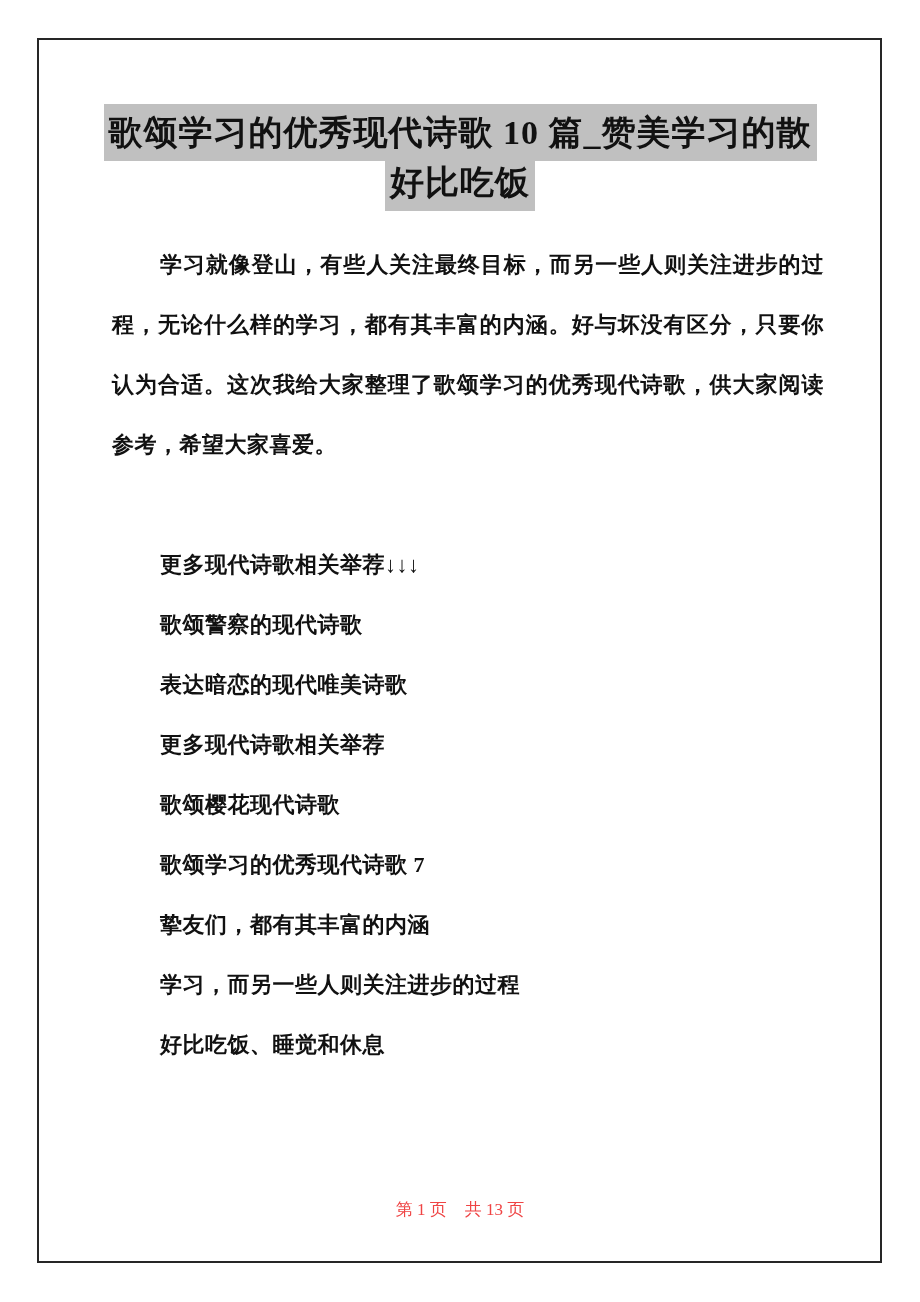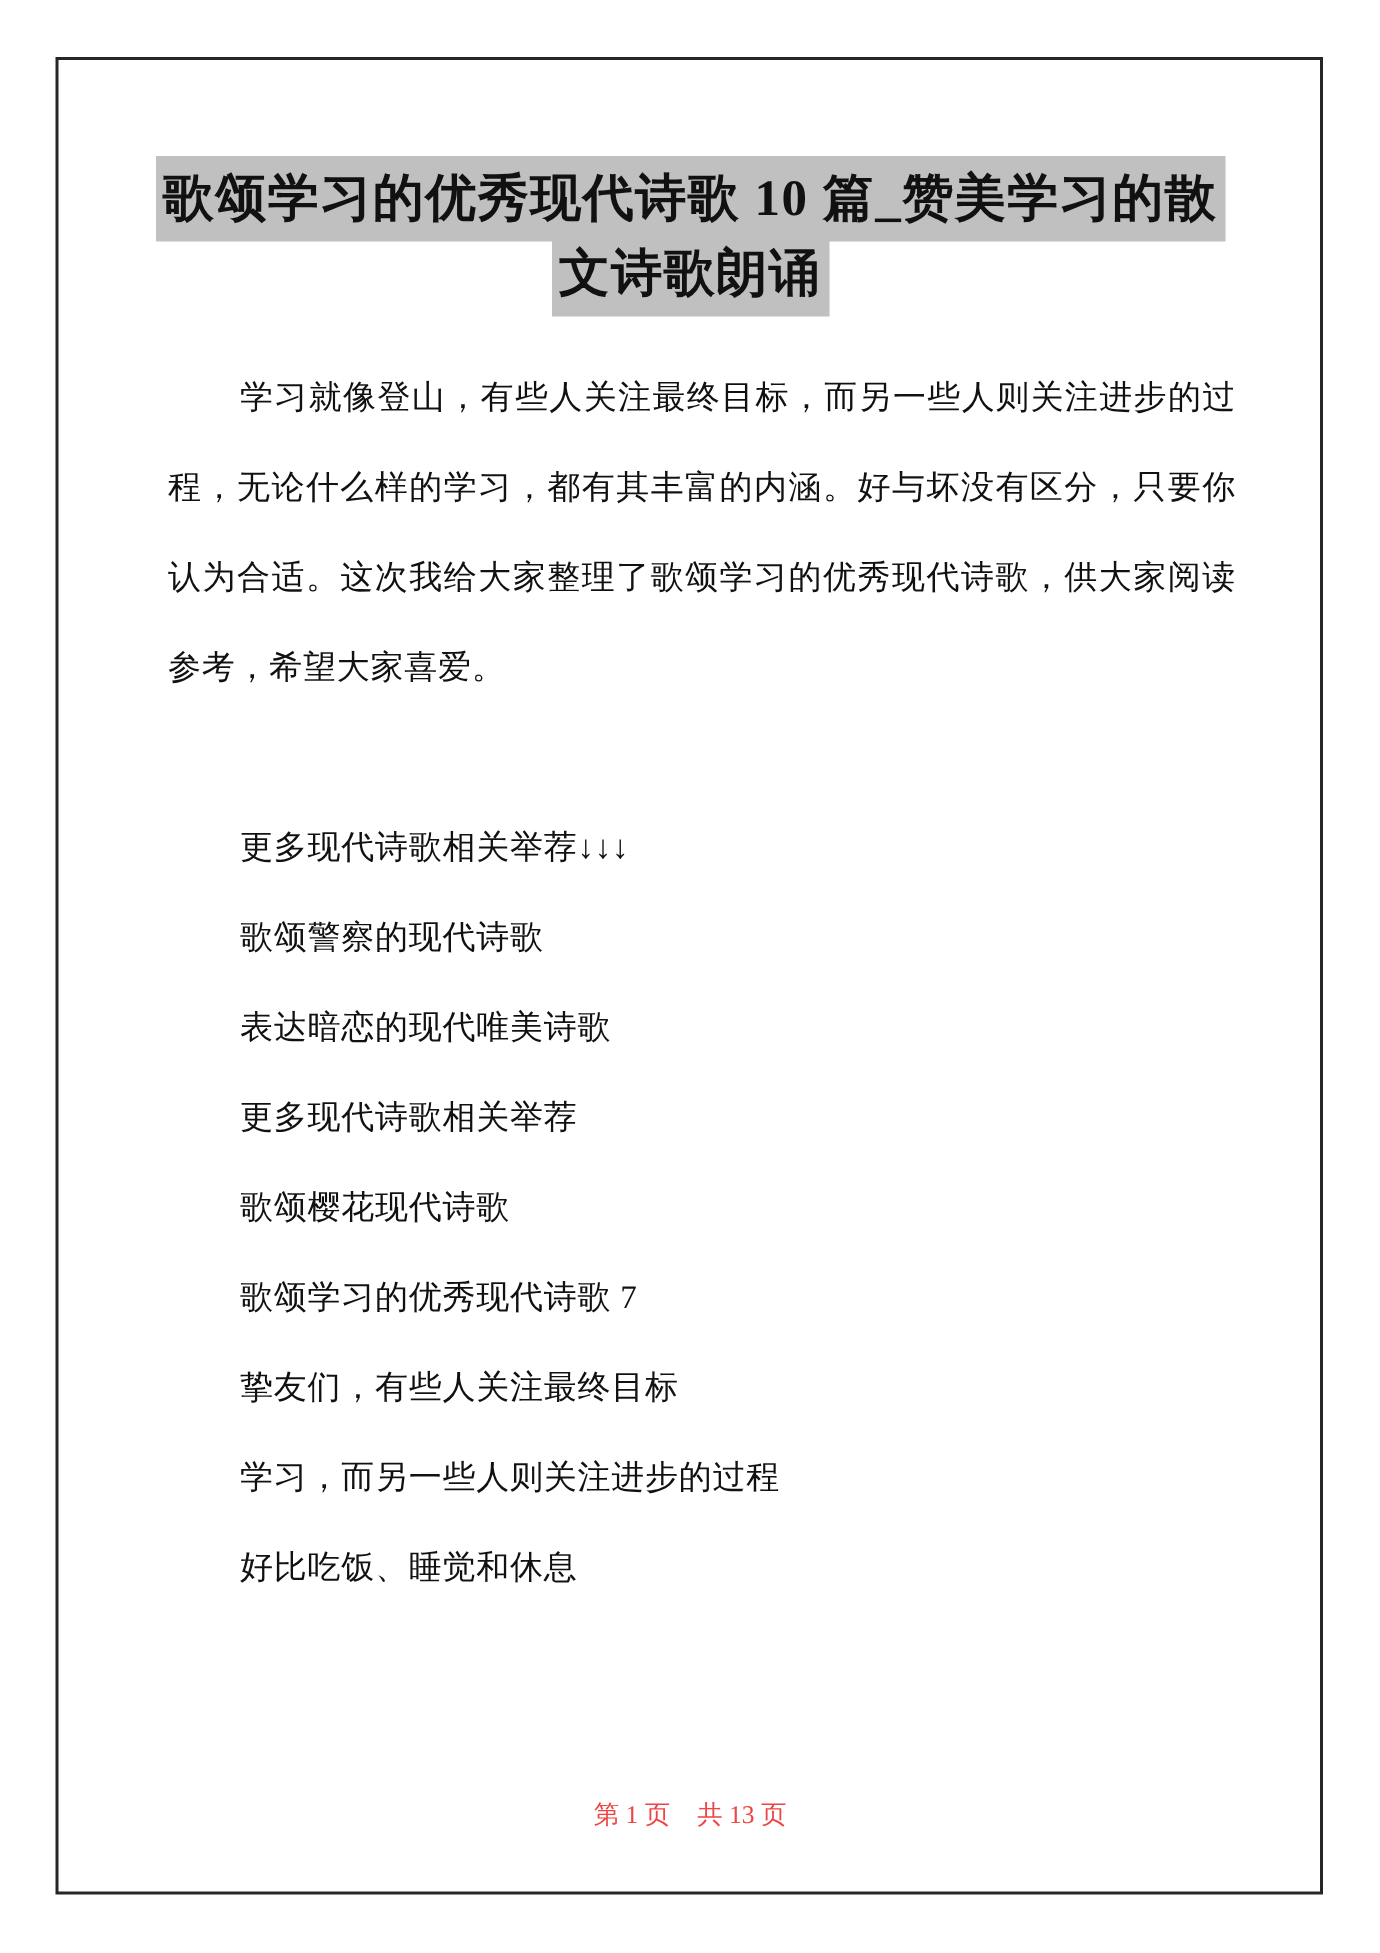--- a/index.html
+++ b/index.html
@@ -42,20 +42,21 @@
     padding: 10px 5px;
   }
   .content {
     position: absolute;
     left: 112px;
     top: 235px;
     width: 712px;
     font-size: 22px;
     line-height: 60px;
     letter-spacing: 0.5px;
+    font-weight: bold;
   }
   .para {
     margin: 0;
     text-align: justify;
     text-indent: 48px;
   }
   .line {
     margin: 0;
     text-indent: 48px;
     white-space: nowrap;
@@ -79,38 +80,38 @@
 </style>
 </head>
 <body>
 
 <div class="page">
 
   <div class="page-border"></div>
 
   <div class="doc-title">
     <div class="title-line"><span class="hl">歌颂学习的优秀现代诗歌 10 篇_赞美学习的散</span></div>
-    <div class="title-line"><span class="hl">文诗歌朗诵</span></div>
+    <div class="title-line"><span class="hl">好比吃饭</span></div>
   </div>
 
   <div class="content">
     <p class="para">学习就像登山，有些人关注最终目标，而另一些人则关注进步的过程，无论什么样的学习，都有其丰富的内涵。好与坏没有区分，只要你认为合适。这次我给大家整理了歌颂学习的优秀现代诗歌，供大家阅读参考，希望大家喜爱。</p>
 
     <div class="blank-line"></div>
 
     <p class="line">更多现代诗歌相关举荐↓↓↓</p>
 
     <p class="line">歌颂警察的现代诗歌</p>
     <p class="line">表达暗恋的现代唯美诗歌</p>
     <p class="line">更多现代诗歌相关举荐</p>
     <p class="line">歌颂樱花现代诗歌</p>
 
     <p class="line">歌颂学习的优秀现代诗歌 7</p>
 
-    <p class="line">挚友们，有些人关注最终目标</p>
+    <p class="line">挚友们，都有其丰富的内涵</p>
     <p class="line">学习，而另一些人则关注进步的过程</p>
     <p class="line">好比吃饭、睡觉和休息</p>
   </div>
 
   <div class="footer">
     <span>第 1 页</span><span class="footer-gap">共 13 页</span>
   </div>
 
 </div>
 

